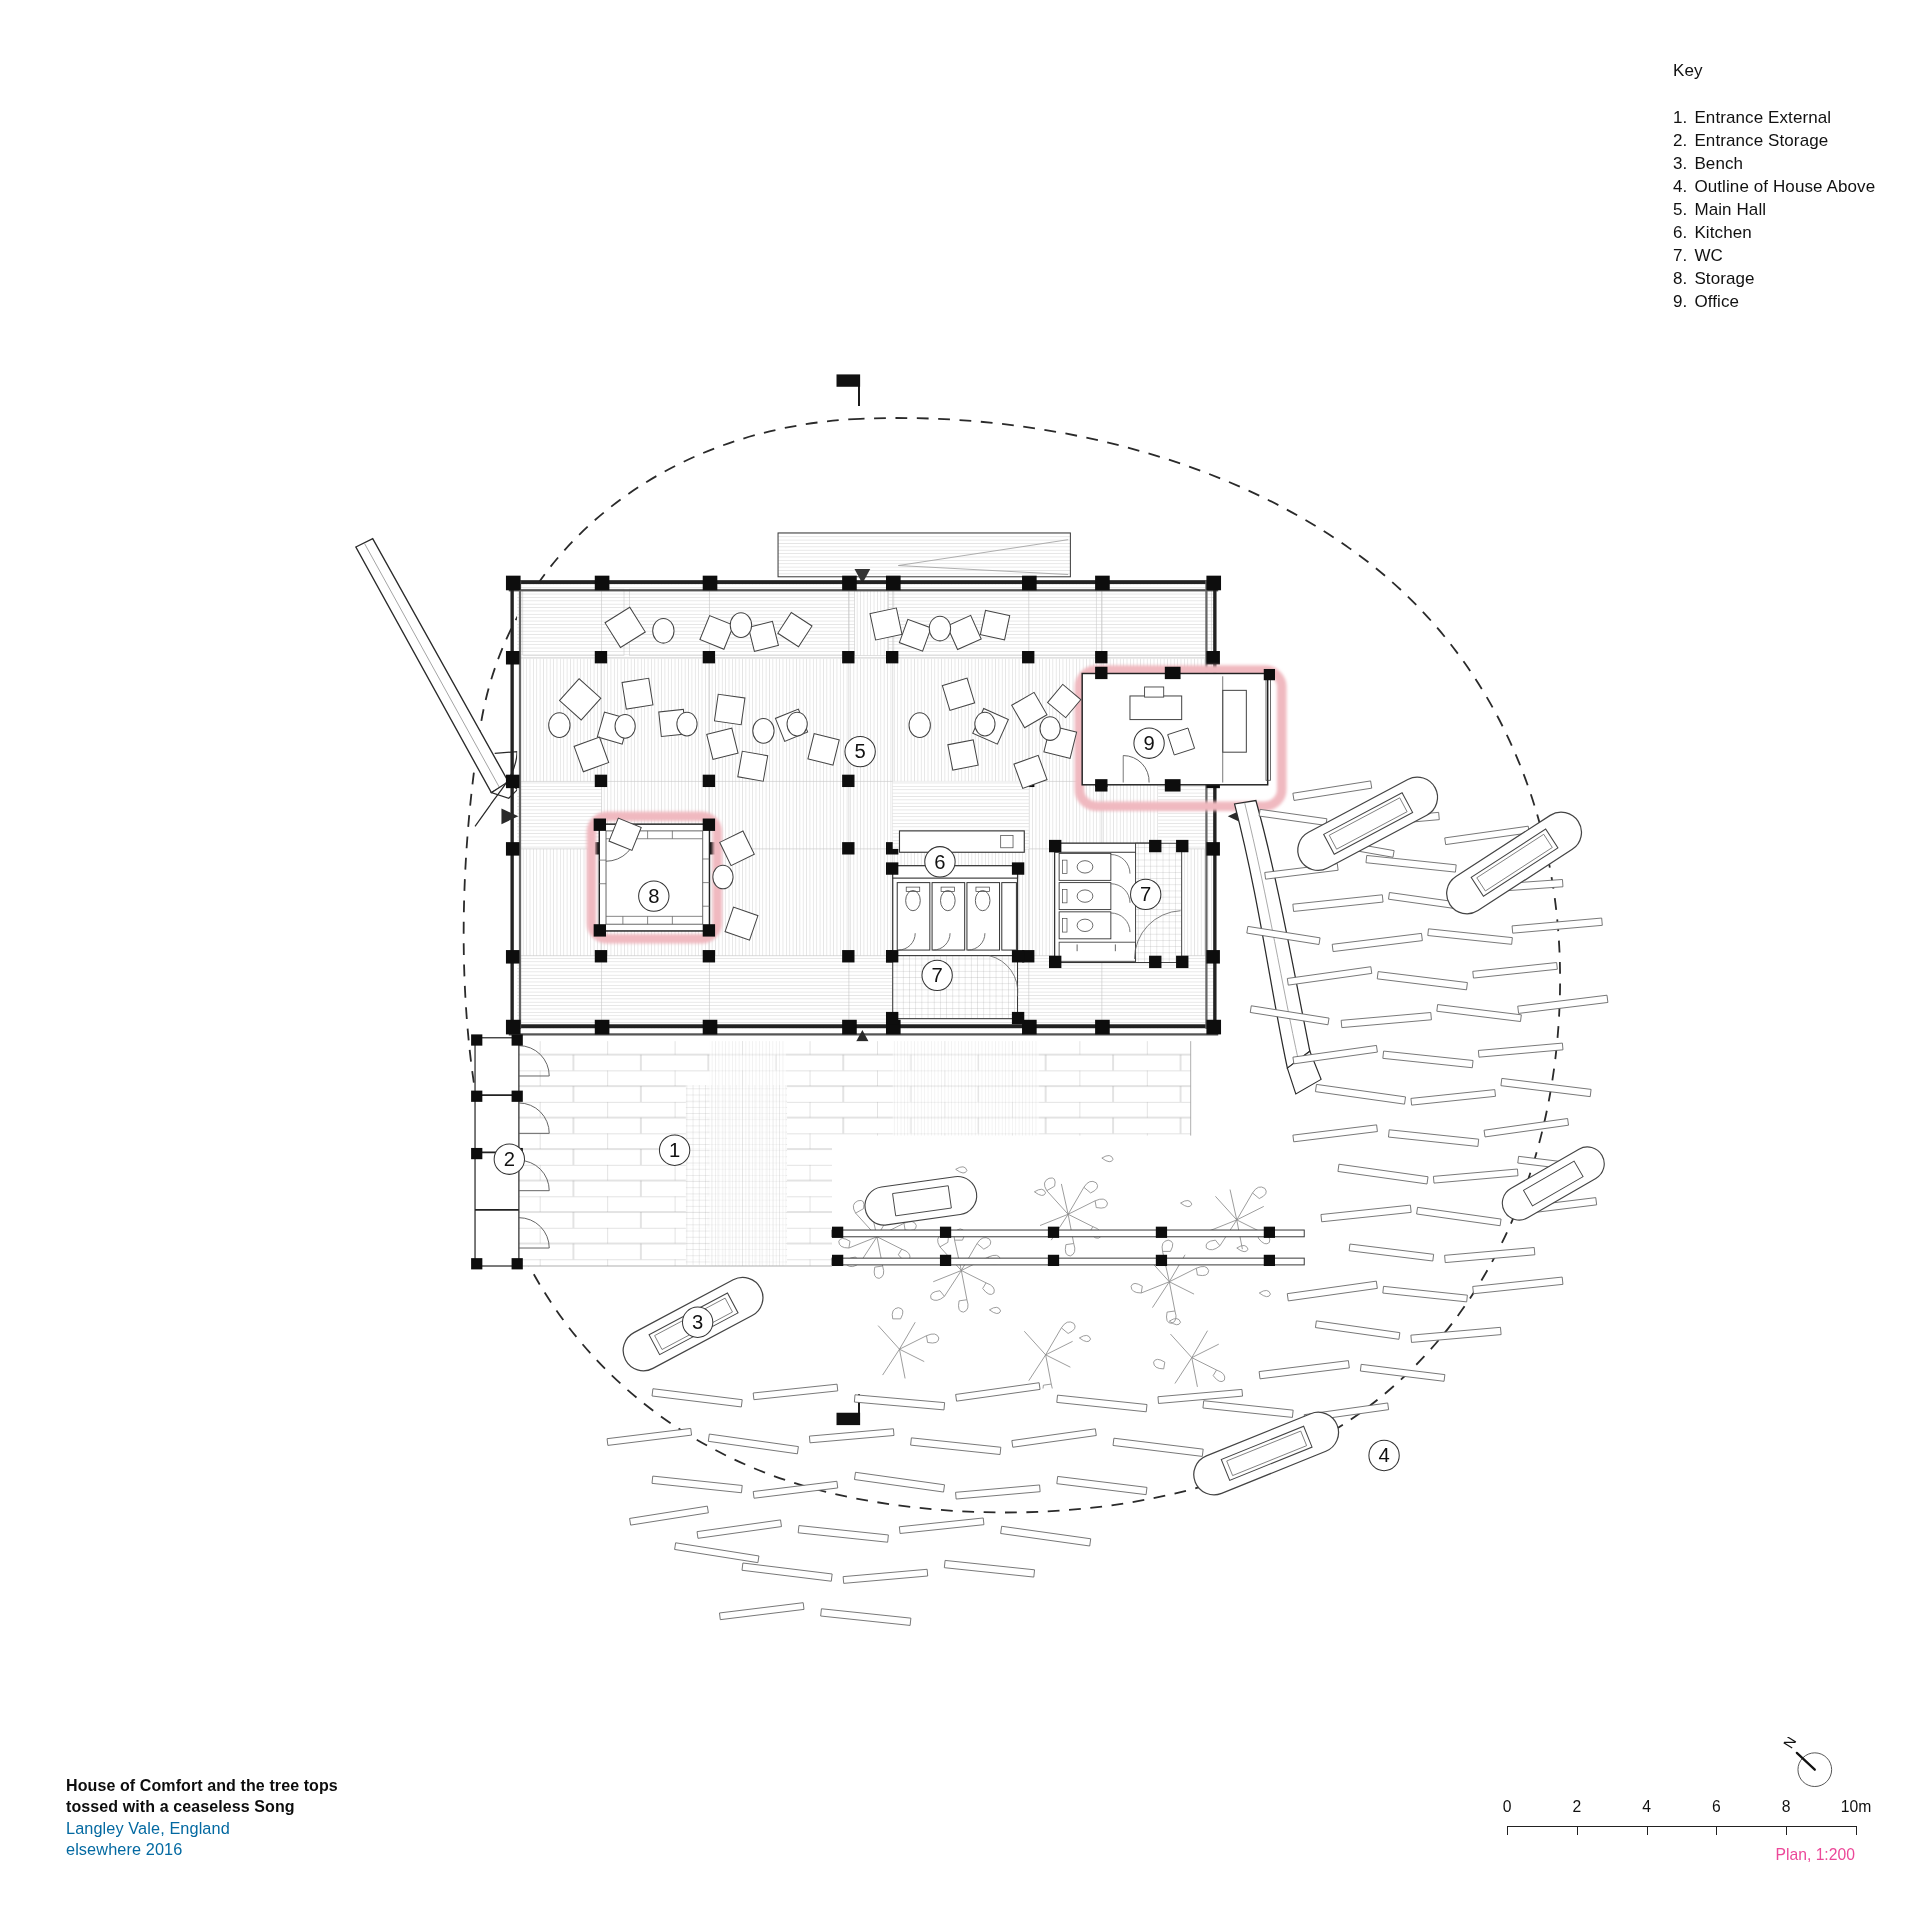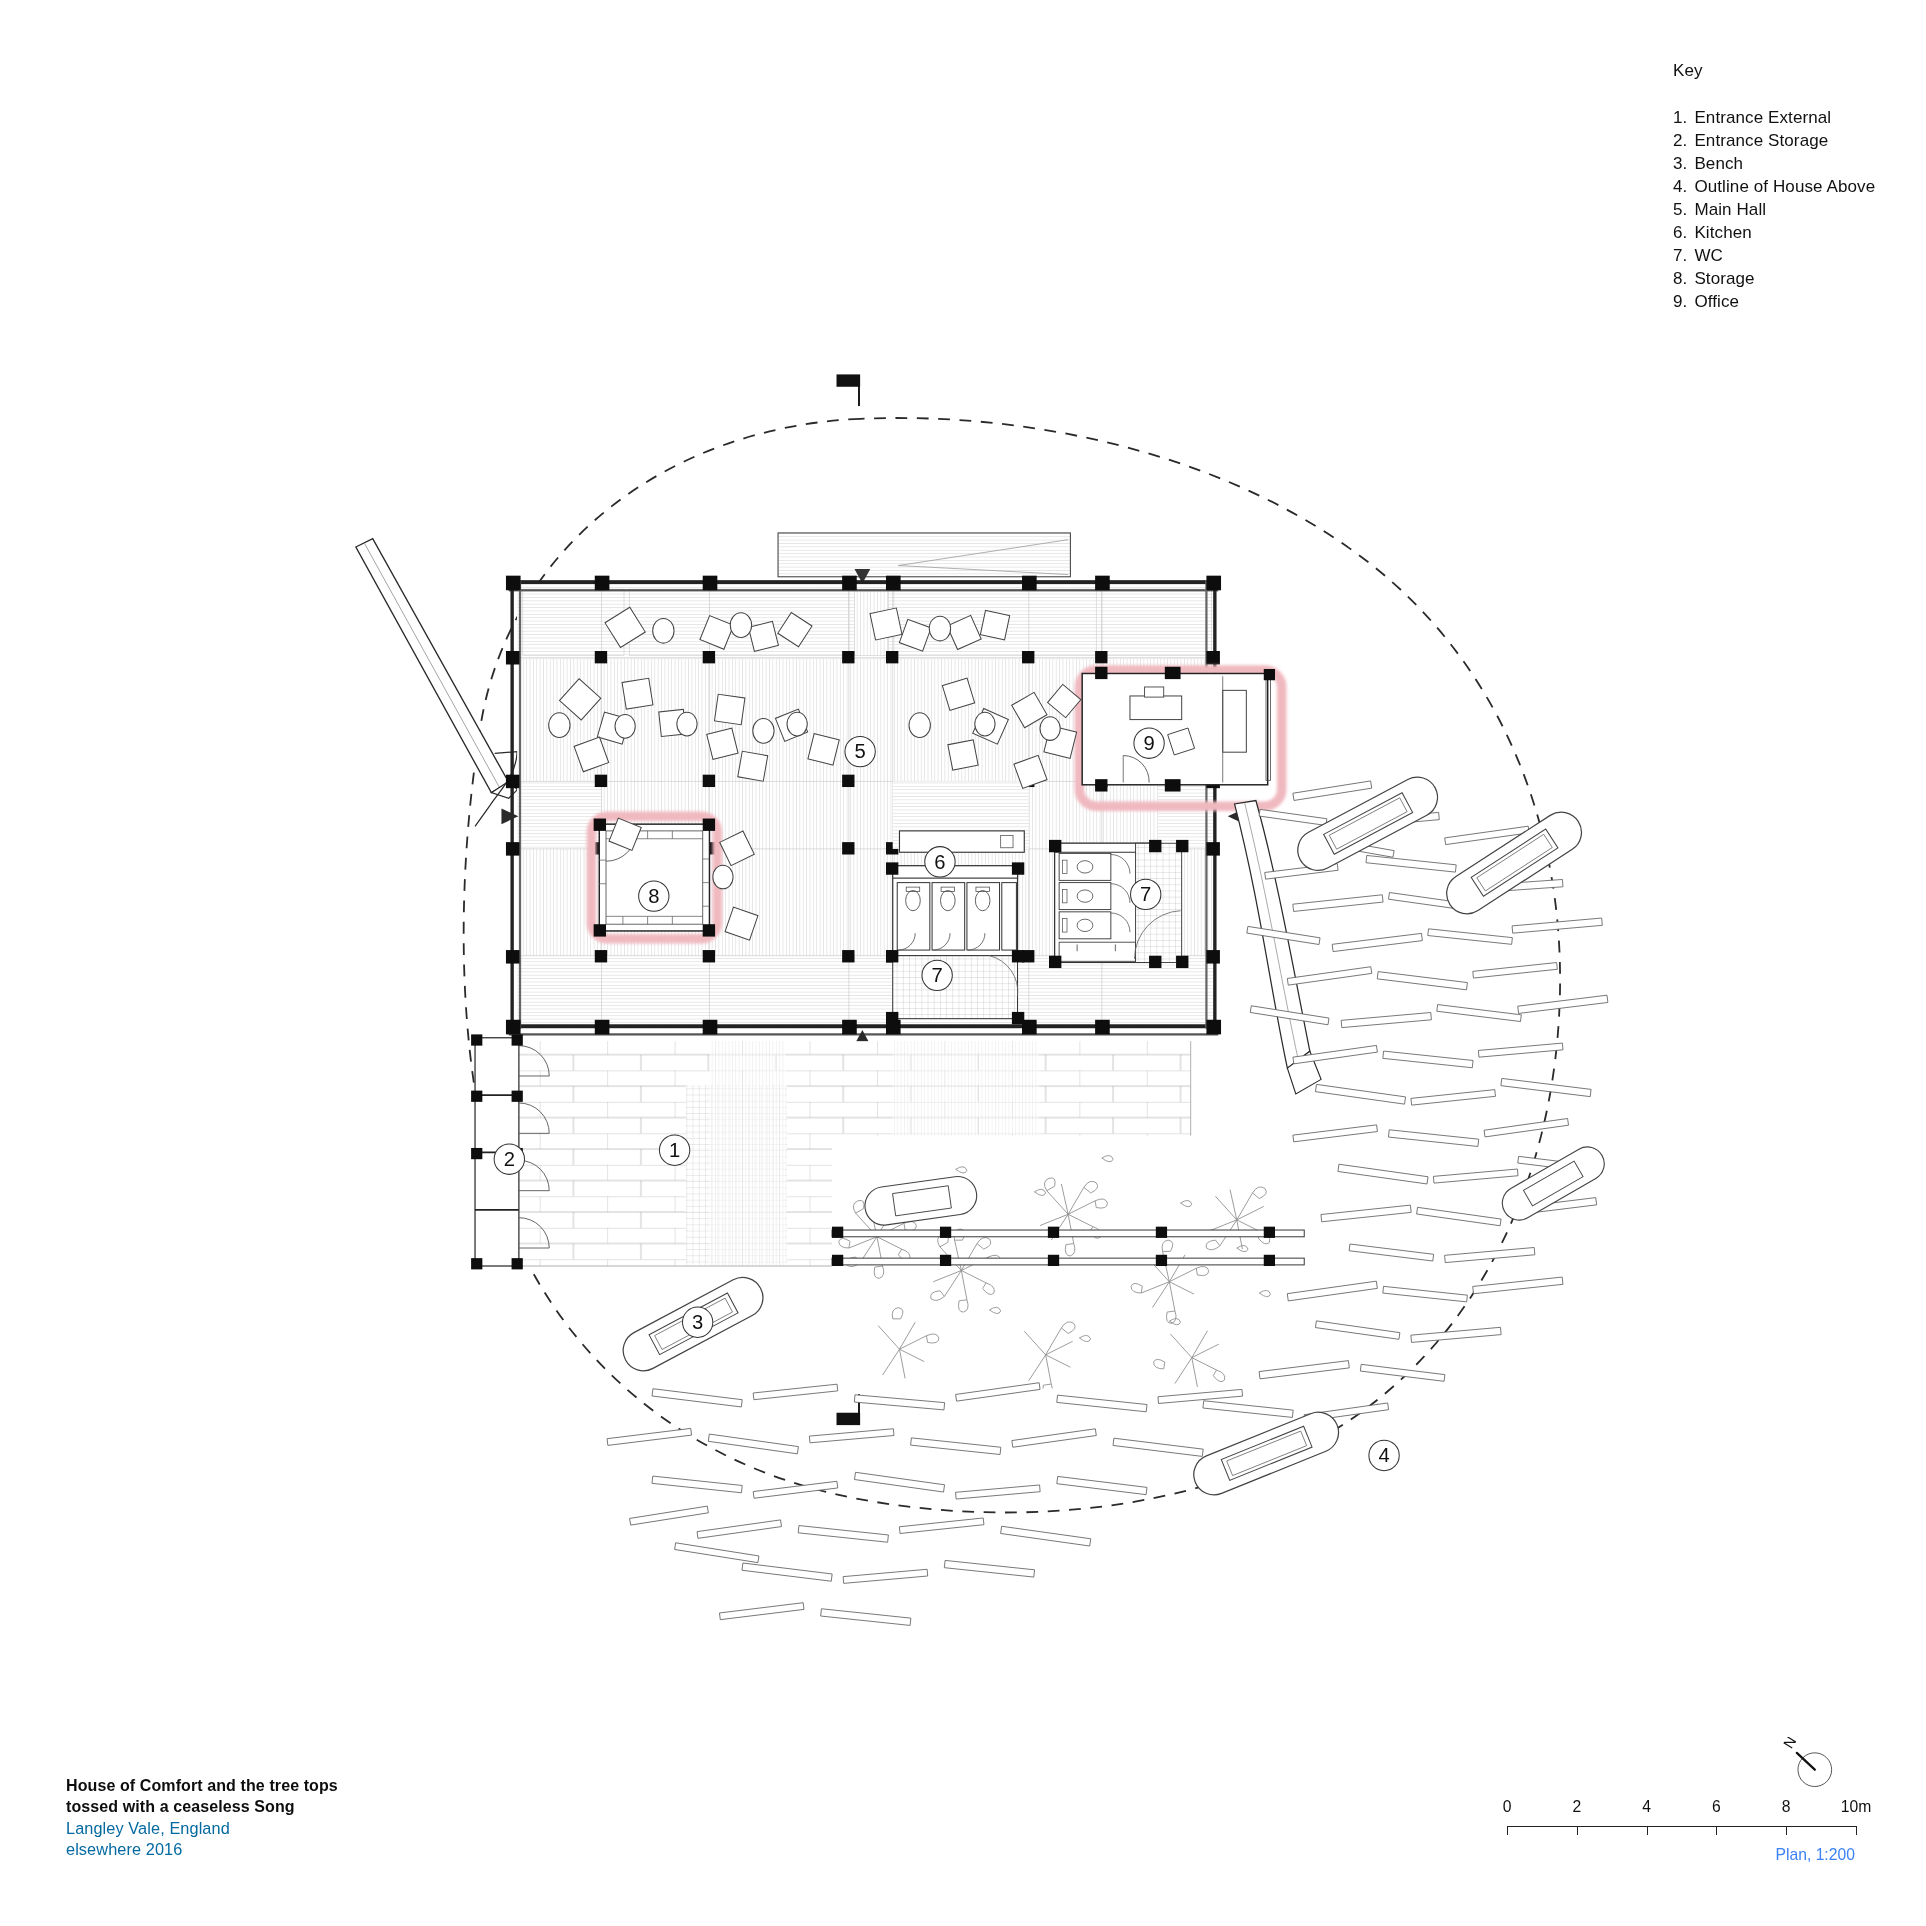--- a/index.html
+++ b/index.html
@@ -98,21 +98,21 @@
     top: 0;
     width: 0.8px;
     height: 9px;
     background: #222;
   }
   #scale-caption {
     margin-top: 7.9px;
     text-align: right;
     font-size: 15.7px;
     line-height: 17px;
-    color: #3b82f6;
+    color: #ec4899;
     padding-right: 1.1px;
   }
   #north-arrow {
     position: absolute;
     left: 1771px;
     top: 1737px;
     width: 73px;
     height: 62px;
   }
 

